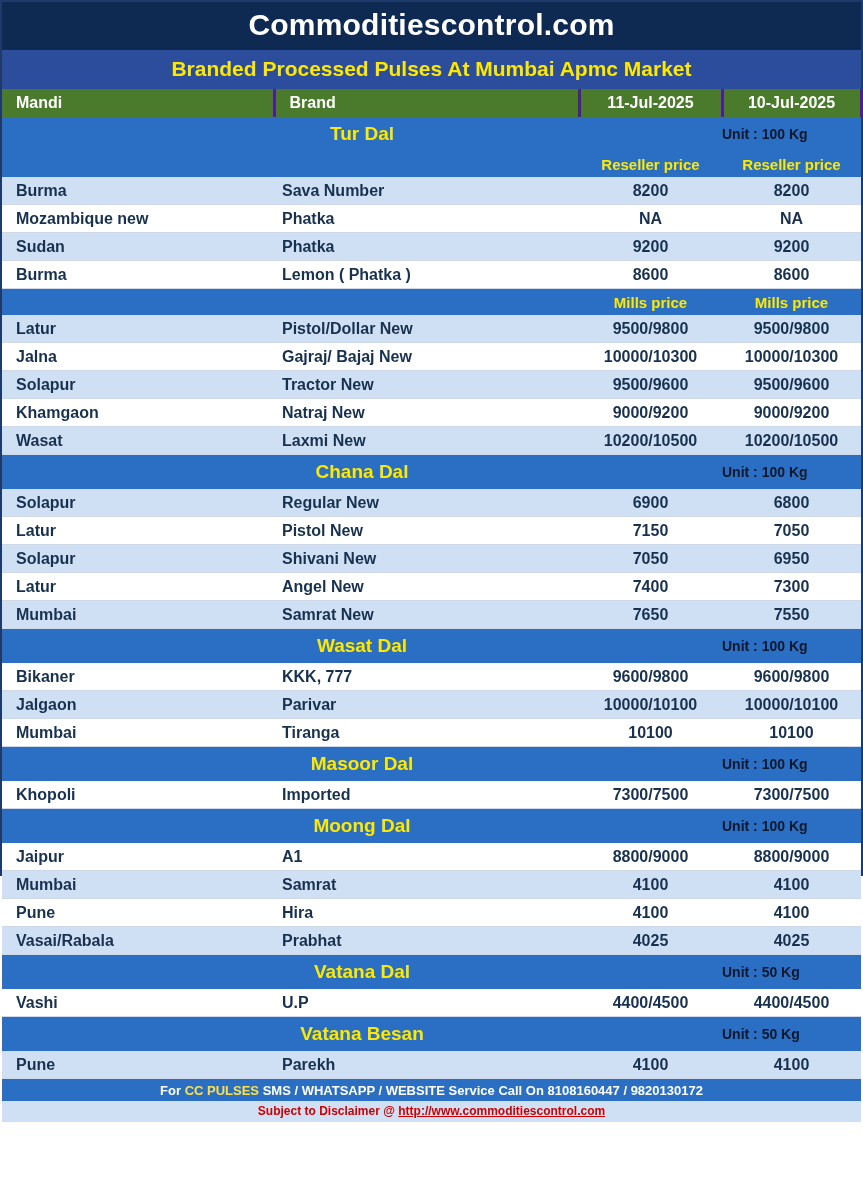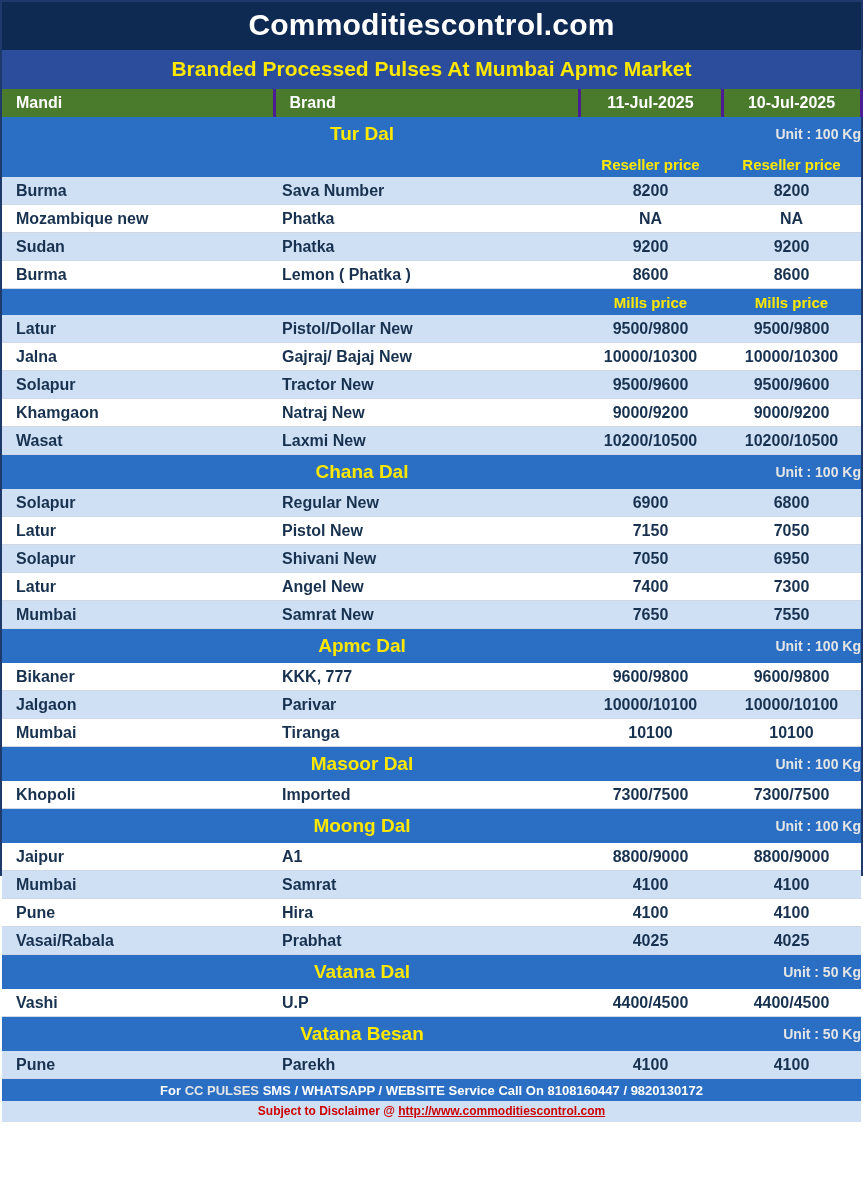--- a/index.html
+++ b/index.html
@@ -71,24 +71,24 @@
     background: #2b6fc4;
     height: 34px;
   }
   .sec-row td.sec-name {
     color: #ffe800;
     font-size: 19px;
     font-weight: bold;
     text-align: center;
   }
   .sec-row td.sec-unit {
-    color: #e5e5e5;
+    color: #0f172a;
     font-size: 14px;
     font-weight: bold;
-    text-align: right;
+    text-align: left;
   }
   .sub-row td {
     background: #2b6fc4;
     height: 26px;
     color: #ffe800;
     font-size: 15px;
     font-weight: bold;
     text-align: center;
   }
   .data-row td {
@@ -115,21 +115,21 @@
   }
   .spacer { flex: 1 1 auto; background: #ffffff; }
   .footer-1 {
     background: #2b6fc4;
     text-align: center;
     font-size: 13px;
     font-weight: bold;
     color: #ffffff;
     padding: 4px 0 3px 0;
   }
-  .footer-1 .hl { color: #e5e5e5; }
+  .footer-1 .hl { color: #fde047; }
   .footer-2 {
     background: #cfe0f5;
     text-align: center;
     font-size: 12px;
     font-weight: bold;
     color: #cc0000;
     padding: 3px 0 4px 0;
   }
   .footer-2 .url { color: #cc0000; text-decoration: underline; }
 </style>
@@ -256,21 +256,21 @@
         <td class="num">7300</td>
       </tr>
       <tr class="data-row alt">
         <td class="mandi">Mumbai</td>
         <td class="brand">Samrat New</td>
         <td class="num">7650</td>
         <td class="num">7550</td>
       </tr>
 
       <tr class="sec-row">
-        <td class="sec-name" colspan="3">Apmc Dal</td>
+        <td class="sec-name" colspan="3">Wasat Dal</td>
         <td class="sec-unit">Unit : 100 Kg</td>
       </tr>
       <tr class="data-row">
         <td class="mandi">Bikaner</td>
         <td class="brand">KKK, 777</td>
         <td class="num">9600/9800</td>
         <td class="num">9600/9800</td>
       </tr>
       <tr class="data-row alt">
         <td class="mandi">Jalgaon</td>

